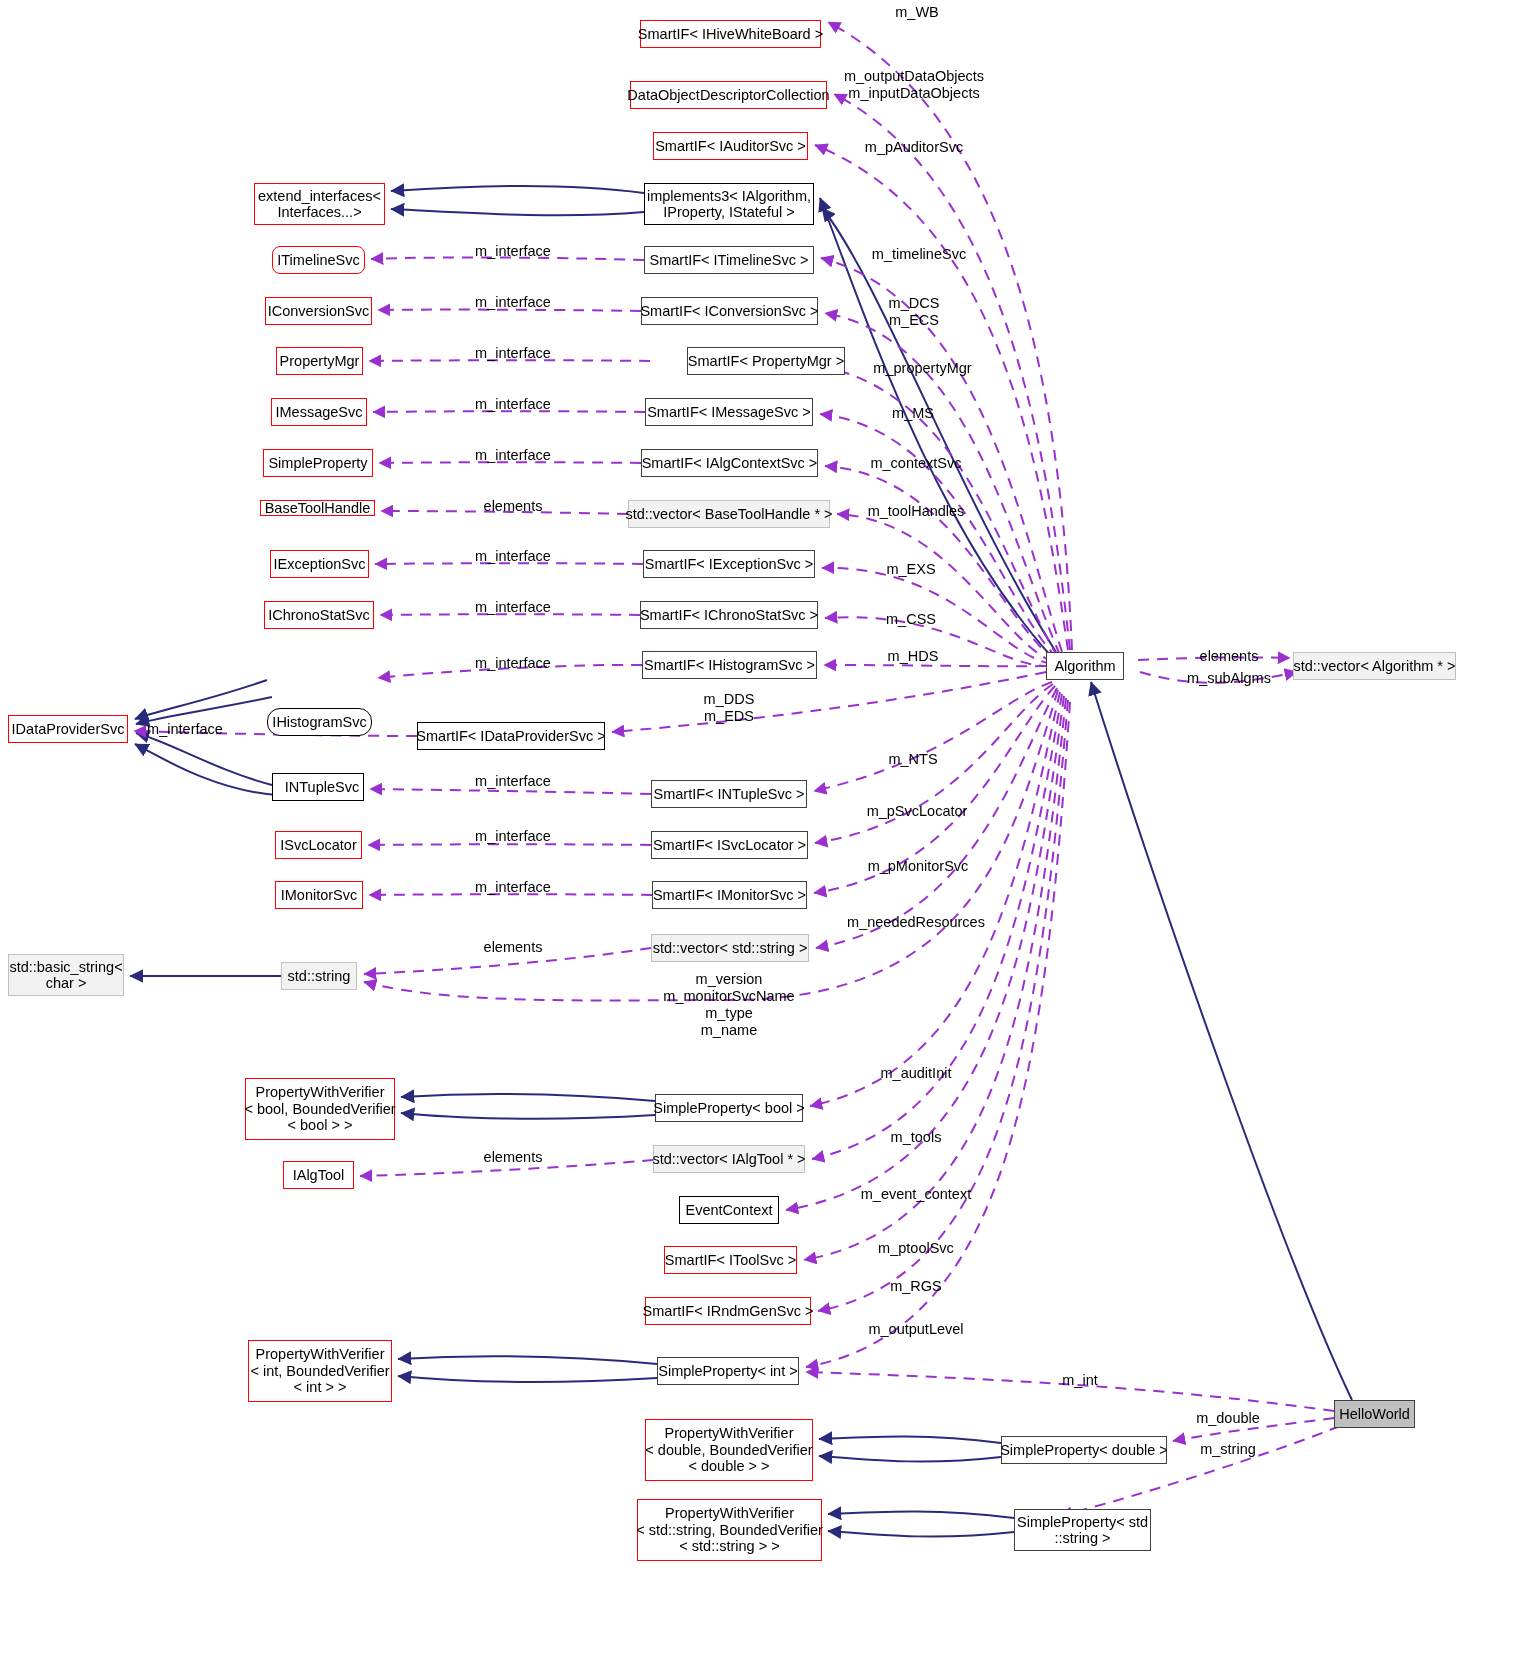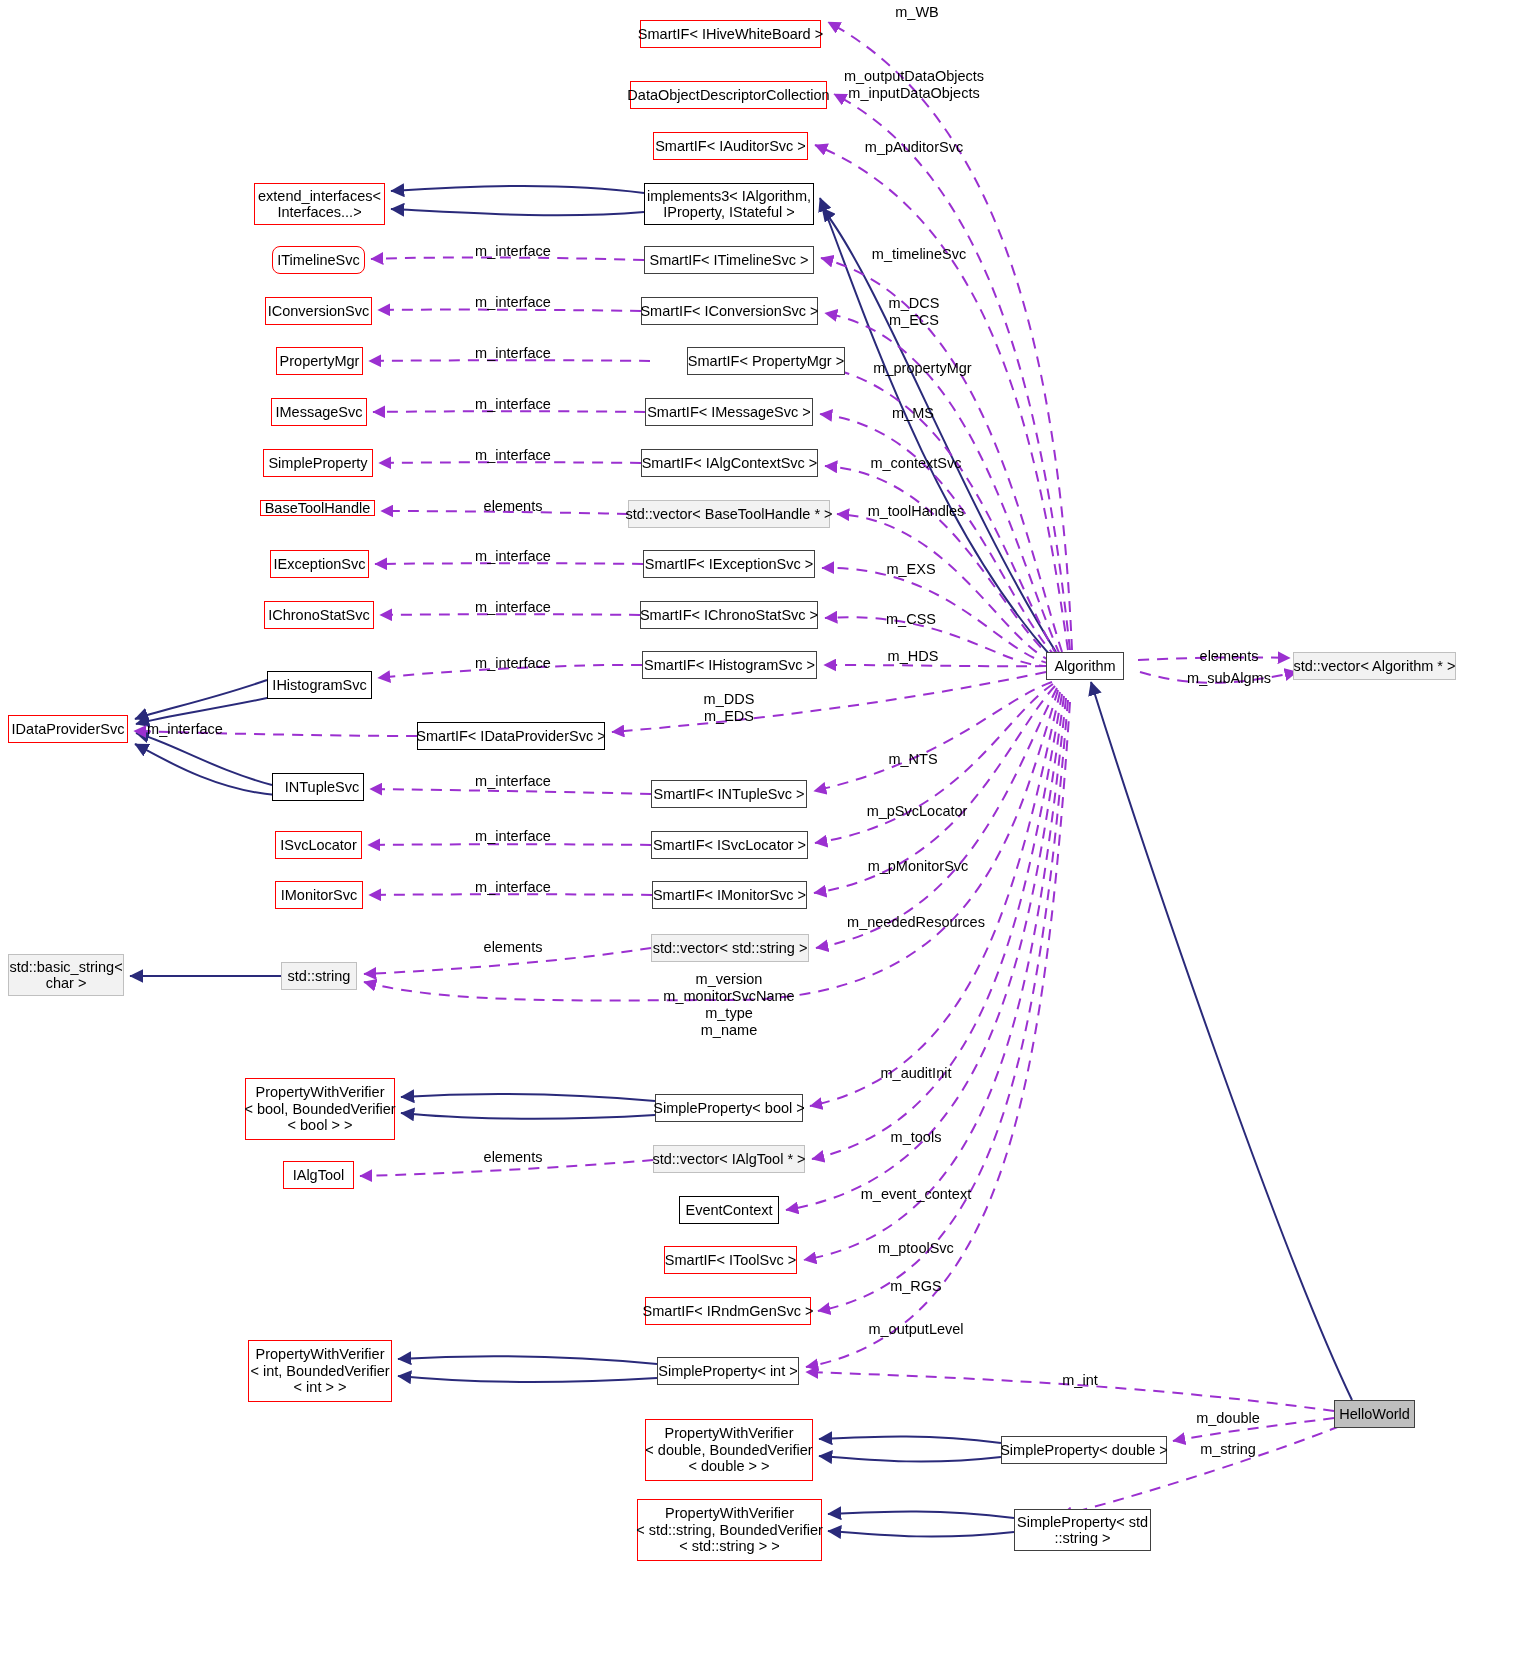--- a/index.html
+++ b/index.html
@@ -117,21 +117,21 @@
       <div class="node red" style="left: 271px; top: 398px; width: 96px; height: 28px;">IMessageSvc</div>
       <div class="node thick" style="left: 645px; top: 398px; width: 168px; height: 28px;">SmartIF&lt; IMessageSvc &gt;</div>
       <div class="node red" style="left: 263px; top: 449px; width: 110px; height: 28px;">SimpleProperty</div>
       <div class="node thick" style="left: 641px; top: 449px; width: 177px; height: 28px;">SmartIF&lt; IAlgContextSvc &gt;</div>
       <div class="node red" style="left: 260px; top: 500px; width: 115px; height: 16px;">BaseToolHandle</div>
       <div class="node grey" style="left: 628px; top: 500px; width: 202px; height: 28px;">std::vector&lt; BaseToolHandle * &gt;</div>
       <div class="node red" style="left: 270px; top: 550px; width: 99px; height: 28px;">IExceptionSvc</div>
       <div class="node thick" style="left: 643px; top: 550px; width: 172px; height: 28px;">SmartIF&lt; IExceptionSvc &gt;</div>
       <div class="node red" style="left: 264px; top: 601px; width: 110px; height: 28px;">IChronoStatSvc</div>
       <div class="node thick" style="left: 640px; top: 601px; width: 178px; height: 28px;">SmartIF&lt; IChronoStatSvc &gt;</div>
-      <div class="node" style="left: 267px; top: 671px; width: 105px; height: 28px;">IHistogramSvc</div>
+      <div class="node" style="left: 267px; top: 708px; width: 105px; height: 28px; border-radius: 13px;">IHistogramSvc</div>
       <div class="node thick" style="left: 642px; top: 651px; width: 175px; height: 28px;">SmartIF&lt; IHistogramSvc &gt;</div>
       <div class="node thick" style="left: 1046px; top: 652px; width: 78px; height: 28px;">Algorithm</div>
       <div class="node grey" style="left: 1293px; top: 652px; width: 163px; height: 28px;">std::vector&lt; Algorithm * &gt;</div>
       <div class="node red" style="left: 8px; top: 715px; width: 120px; height: 28px;">IDataProviderSvc</div>
       <div class="node" style="left: 417px; top: 722px; width: 188px; height: 28px;">SmartIF&lt; IDataProviderSvc &gt;</div>
       <div class="node" style="left: 272px; top: 773px; width: 92px; height: 28px; padding-left: 8px;">INTupleSvc</div>
       <div class="node thick" style="left: 651px; top: 780px; width: 156px; height: 28px;">SmartIF&lt; INTupleSvc &gt;</div>
       <div class="node red" style="left: 275px; top: 831px; width: 87px; height: 28px;">ISvcLocator</div>
       <div class="node thick" style="left: 651px; top: 831px; width: 157px; height: 28px;">SmartIF&lt; ISvcLocator &gt;</div>
       <div class="node red" style="left: 275px; top: 881px; width: 88px; height: 28px;">IMonitorSvc</div>

